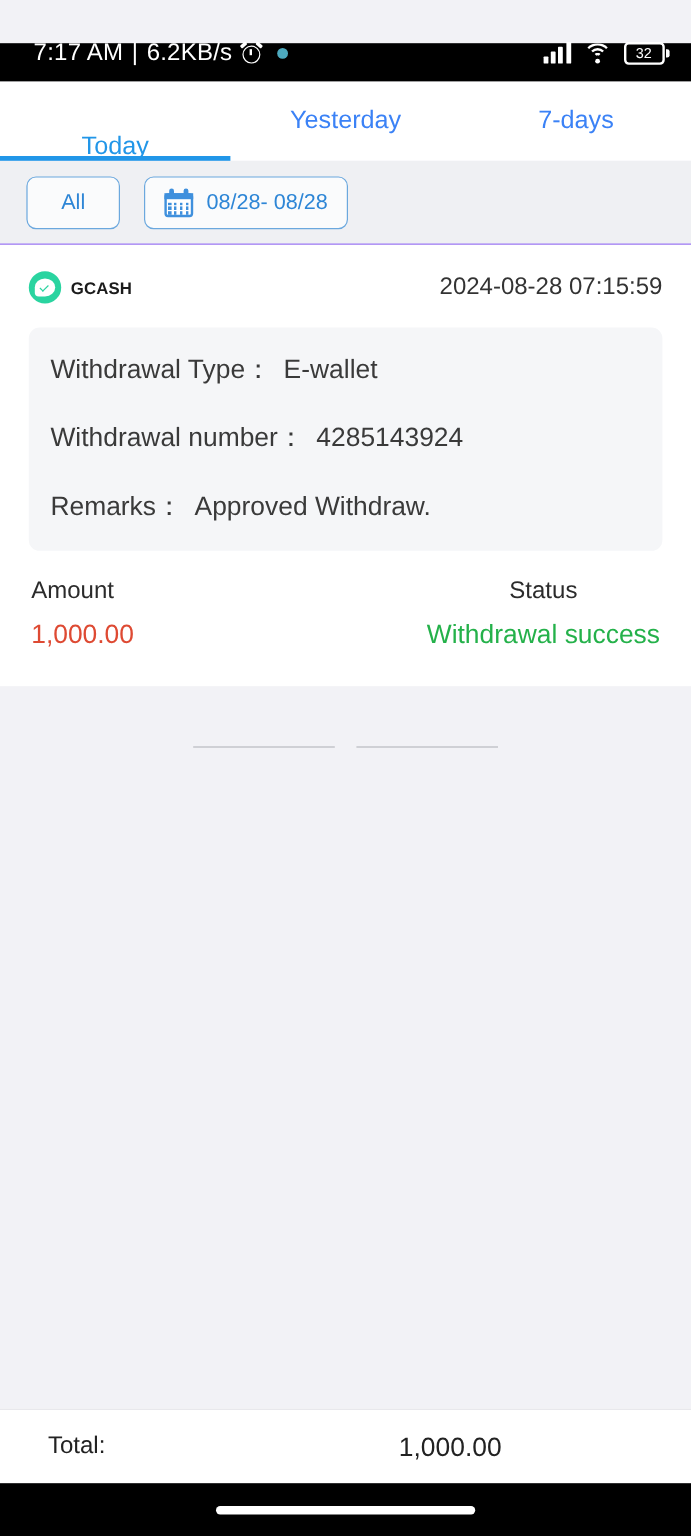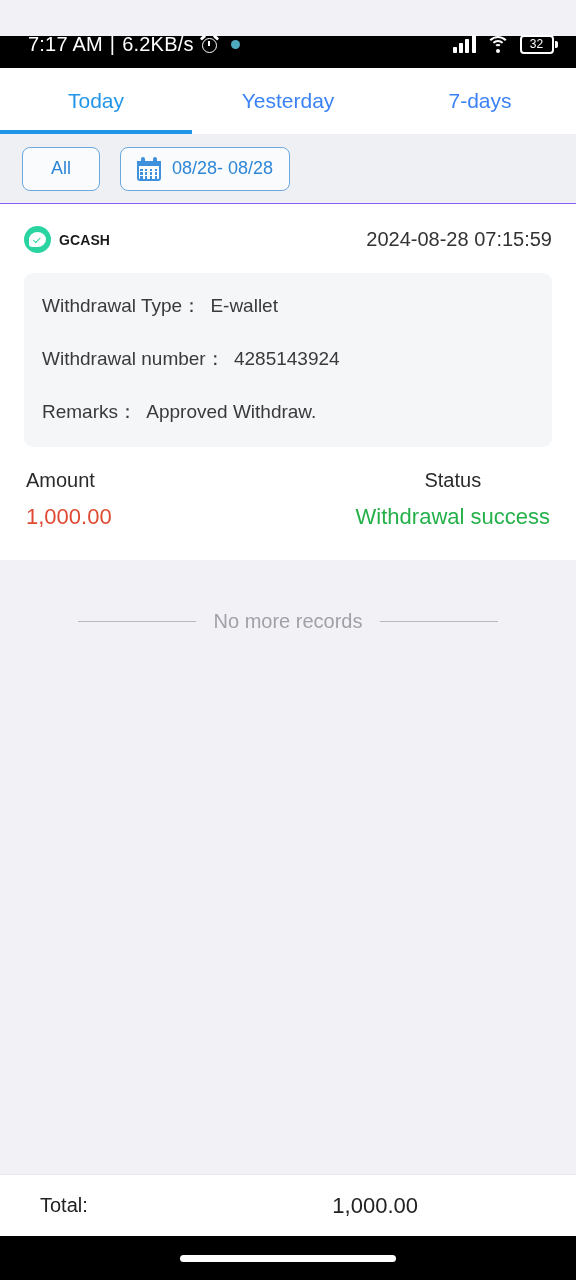--- a/index.html
+++ b/index.html
@@ -50,21 +50,21 @@
     display:flex; align-items:center; padding:0 24px;
   }
   .back-btn { width:44px; height:44px; display:flex; align-items:center; justify-content:center; margin-left:6px; }
   .chev { width:15px; height:15px; border-left:3.2px solid #fff; border-bottom:3.2px solid #fff; transform:rotate(45deg); margin-left:4px; }
   .h-title { position:absolute; left:0; right:0; text-align:center; color:#fff; font-size:26px; font-weight:bold; letter-spacing:.2px; pointer-events:none; }
   .h-right { margin-left:auto; width:44px; height:44px; display:flex; align-items:center; justify-content:center; position:relative; z-index:2;}
 
   
   .tabs { height:66px; flex:none; background:#fff; display:flex; }
   .tab { flex:1; display:flex; align-items:center; justify-content:center; position:relative; font-size:21px; color:#3b82f6; }
-  .tab.active { color:#2196e8; }
+  .tab.active { color:#2196e8;align-items:flex-end; }
   .tab.active::after { content:""; position:absolute; left:0; right:0; bottom:0; height:4px; background:#2196e8; }
 
   
   .filterbar { height:70px; flex:none; background:#eff0f3; display:flex; align-items:center; gap:20px; padding:0 22px; border-bottom:1px solid #8b5cf6; }
   .pill { height:44px; border:1px solid #6ba8de; border-radius:8px; color:#2e86d6; font-size:18px; display:flex; align-items:center; justify-content:center; background:#fafbfc; }
   .pill.all { width:78px; }
   .pill.date { padding:0 16px; gap:11px; }
   .cal { width:24px; height:24px; position:relative; flex:none; }
   .cal .body { position:absolute; left:0; top:4px; width:24px; height:20px; border:2px solid #3f90dd; border-radius:3px; background:#fff; }
   .cal .hdr { position:absolute; left:0; top:4px; width:24px; height:5px; background:#3f90dd; }
@@ -77,21 +77,21 @@
   .scroll { flex:1; display:flex; flex-direction:column; overflow:hidden; background:#f2f2f6; }
   .record { background:#fff; padding:22px 24px 26px; }
   .rec-top { display:flex; align-items:center; justify-content:space-between; margin-bottom:20px; }
   .brand { display:flex; align-items:center; gap:8px; }
   .gcash-logo { width:27px; height:27px; border-radius:50%; background:#2ad4a0; display:flex; align-items:center; justify-content:center; flex:none; }
   .gcash-logo .bub { width:17px; height:15px; background:#fff; border-radius:50% 50% 50% 20%; position:relative; display:flex; align-items:center; justify-content:center;}
   .gcash-logo .tick { width:7px; height:4px; border-left:1.8px solid #2ad4a0; border-bottom:1.8px solid #2ad4a0; transform:rotate(-45deg) translate(0px,-1px); }
   .brand-name { font-size:14px; font-weight:bold; color:#1b1b1b; letter-spacing:.1px; }
   .rec-time { font-size:20px; color:#333; }
   .detail { background:#f5f6f8; border-radius:9px; padding:20px 18px 22px; }
-  .drow { font-size:19px; color:#3a3a3a; margin-bottom:27px; }
+  .drow { font-size:22px; color:#3a3a3a; margin-bottom:27px; }
   .drow:last-child { margin-bottom:0; }
   .drow .dval { color:#3a3a3a; margin-left:4px; }
   .amount-row { display:flex; justify-content:space-between; padding:22px 2px 4px; }
   .col-l, .col-r { display:flex; flex-direction:column; gap:12px; }
   .col-r { align-items:center; }
   .lbl { font-size:20px; color:#2b2b2b; }
   .amt { font-size:22px; color:#de4a33; }
   .stat { font-size:22px; color:#24b14a; }
 
   
@@ -229,21 +229,20 @@
         <div class="col-r">
           <span class="lbl">Status</span>
           <span class="stat">Withdrawal success</span>
         </div>
       </div>
     </div>
 
     <div class="empty">
       <div class="nomore">
         <span class="line"></span>
-        <span class="txt">No more records</span>
         <span class="line"></span>
       </div>
     </div>
   </div>
 
   <div class="totalbar">
     <span class="total-lbl">Total:</span>
     <span class="total-val">1,000.00</span>
   </div>
 

